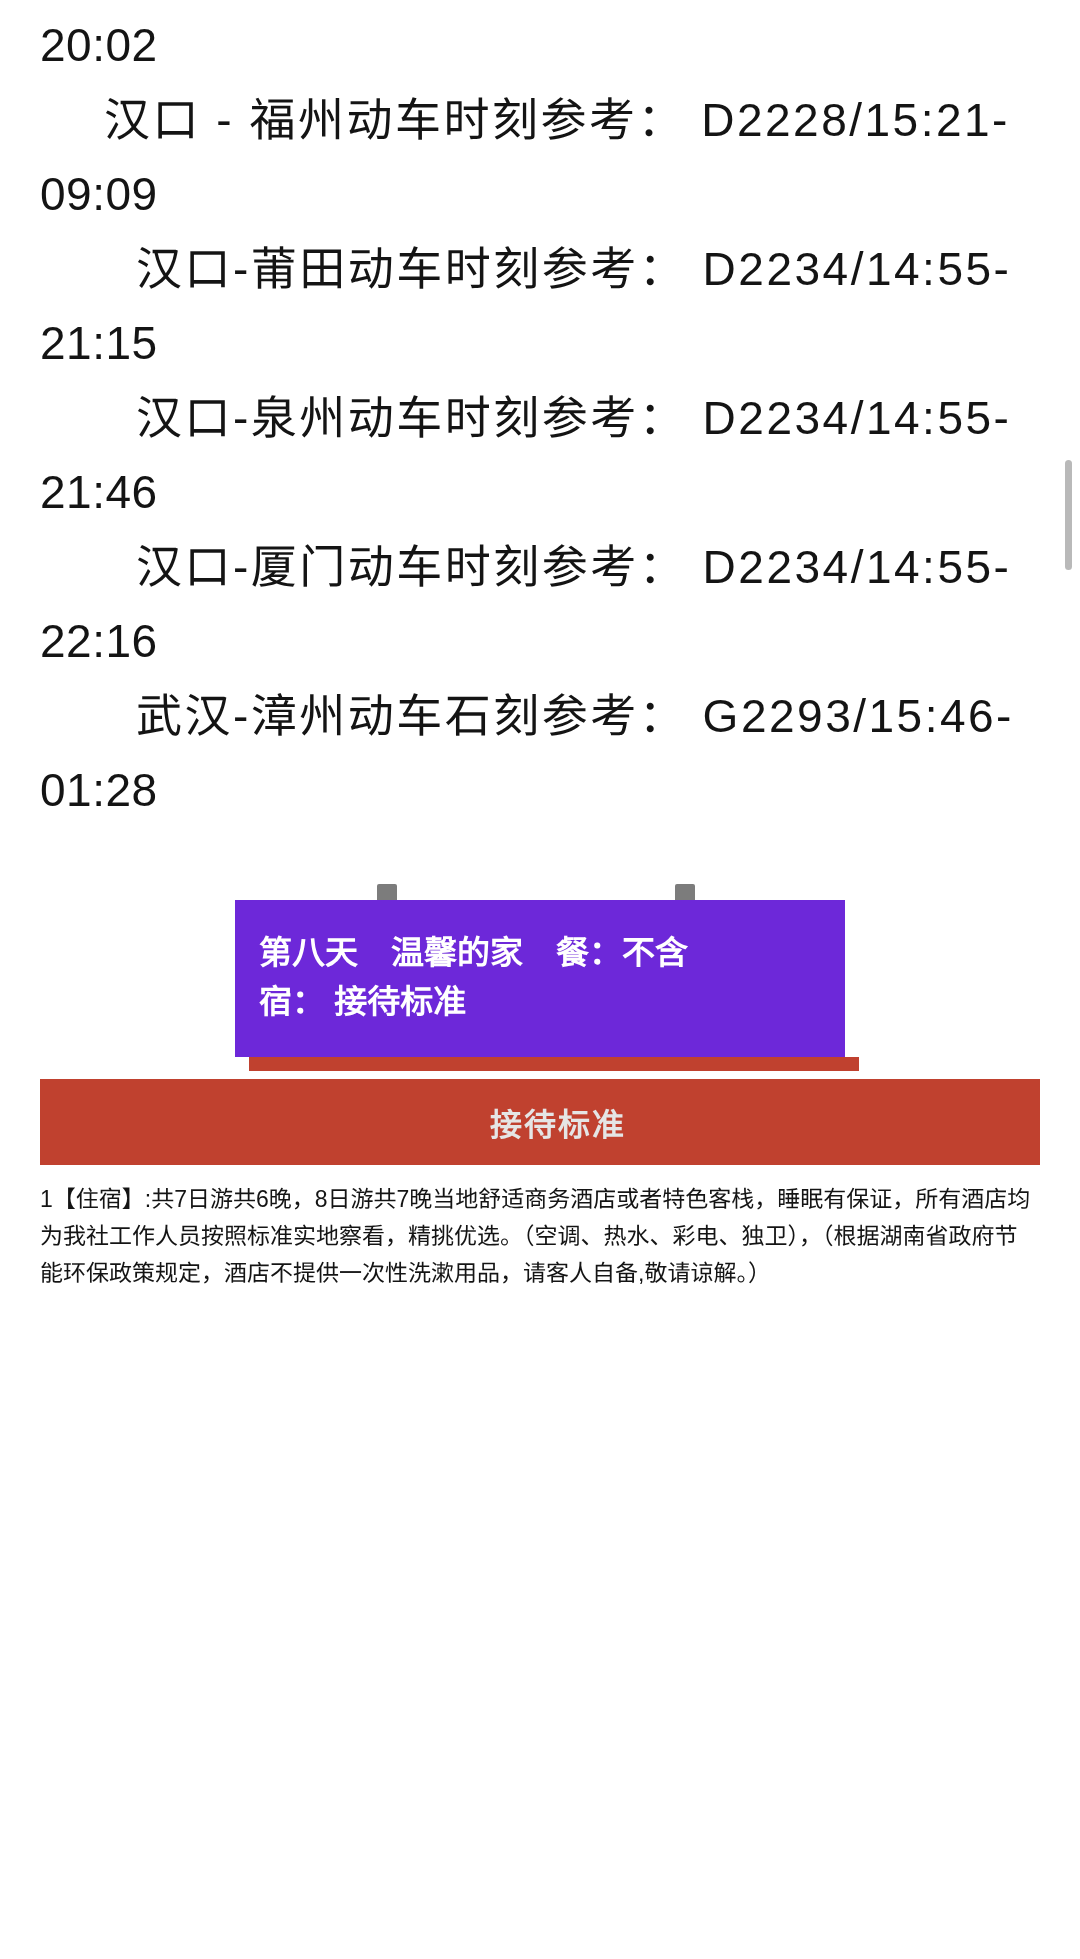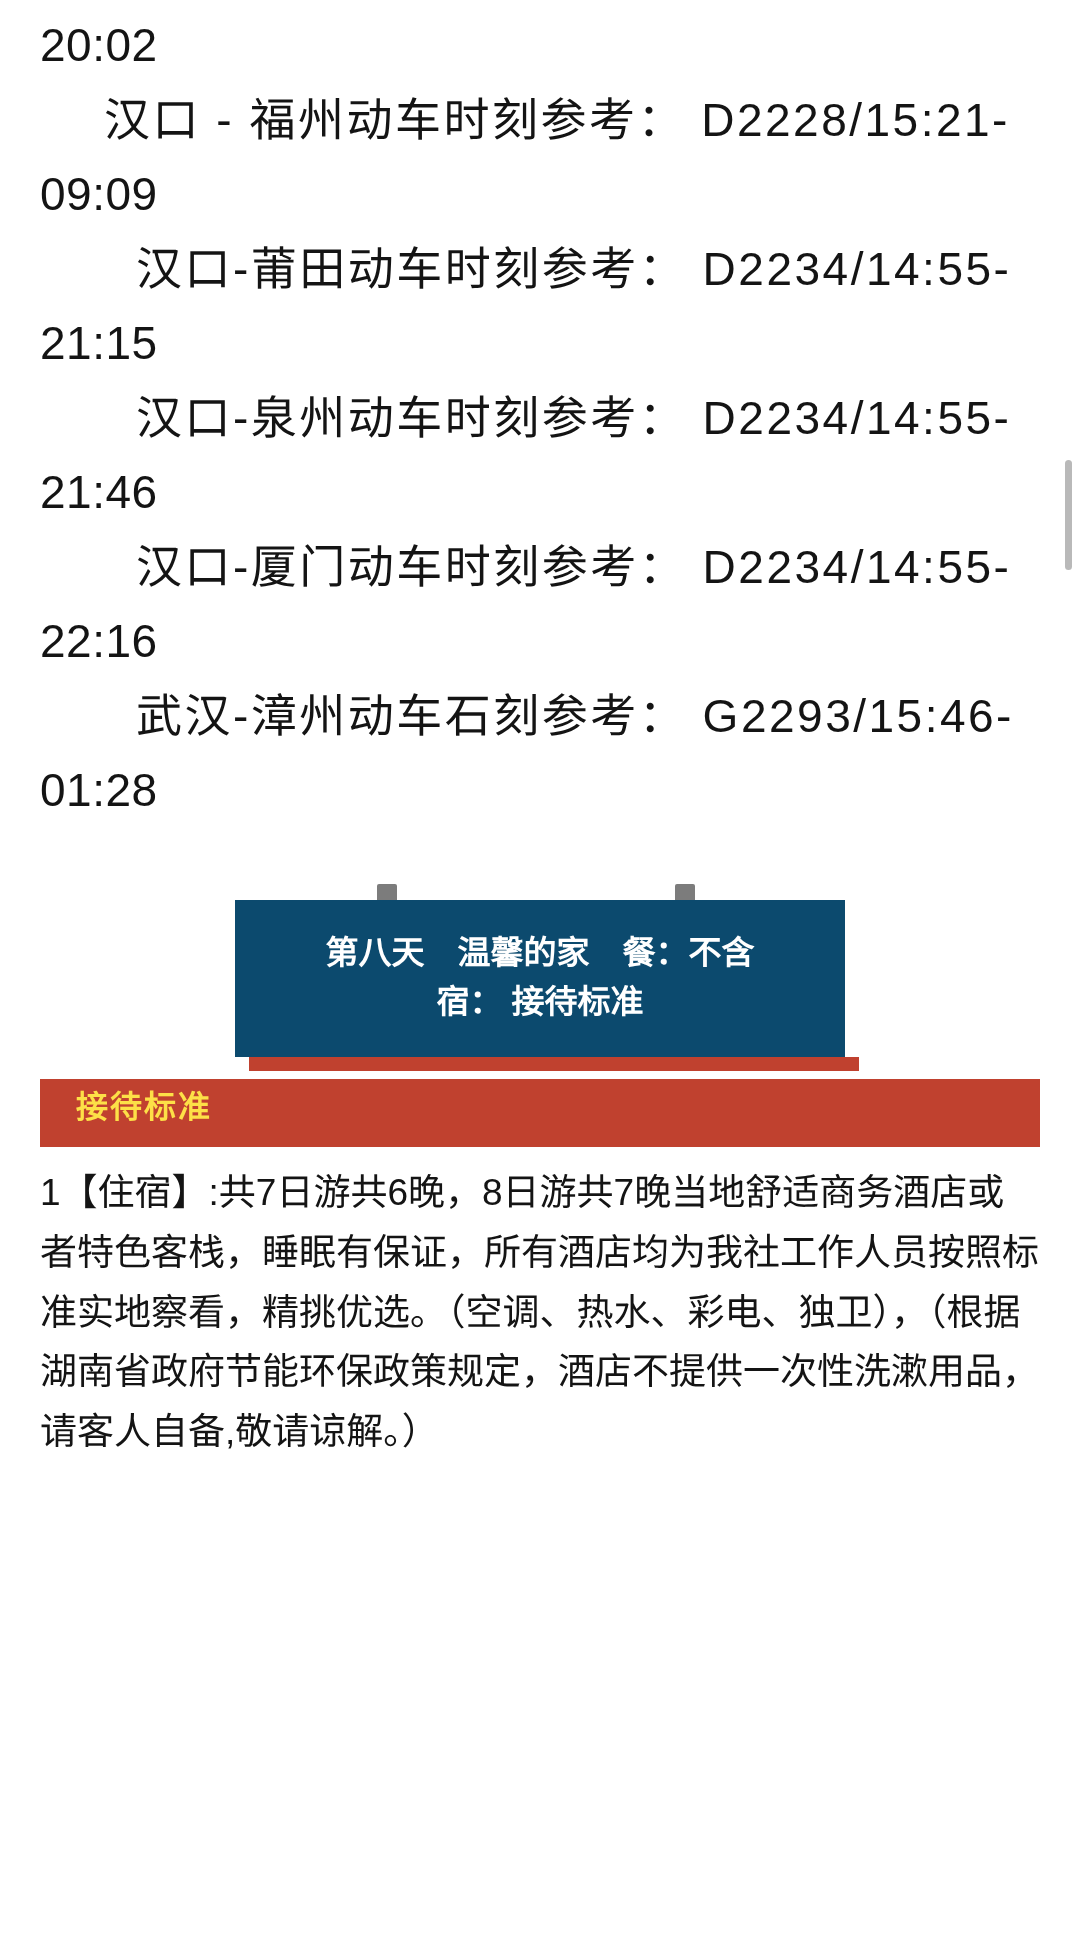--- a/index.html
+++ b/index.html
@@ -60,26 +60,26 @@
     position: absolute;
     top: -16px;
     width: 20px;
     height: 30px;
     background: #7c7c7c;
     border-radius: 2px;
   }
   .banner .tab.left { left: 142px; }
   .banner .tab.right { left: 440px; }
   .banner .box {
-    background: #0c4a6e;
+    background: #6d28d9;
     color: #ffffff;
     font-size: 33px;
     font-weight: bold;
     line-height: 1.5;
-    text-align: center;
+    text-align: left;
     padding: 28px 24px 30px 24px;
     box-sizing: border-box;
     position: relative;
     z-index: 2;
   }
   .banner .shadow-bar {
     position: absolute;
     left: 14px;
     right: -14px;
     bottom: -14px;
@@ -97,32 +97,33 @@
   }
   .body-text p {
     margin: 0;
     word-break: break-all;
   }
 
   
   .section-bar {
     margin-top: 22px;
     background: #c0412f;
-    color: #fde047;
+    color: #e5e5e5;
     font-size: 32px;
     font-weight: bold;
-    padding: 2px 0 20px 36px;
+    padding: 20px 0 20px 36px;
     box-sizing: border-box;
     letter-spacing: 2px;
+    text-align: center;
   }
 
   
   .standards {
     margin-top: 16px;
-    font-size: 37px;
+    font-size: 23px;
     line-height: 1.62;
     color: #141414;
   }
   .standards p {
     margin: 0;
     word-break: break-all;
   }
 
   
   .scrollbar {

